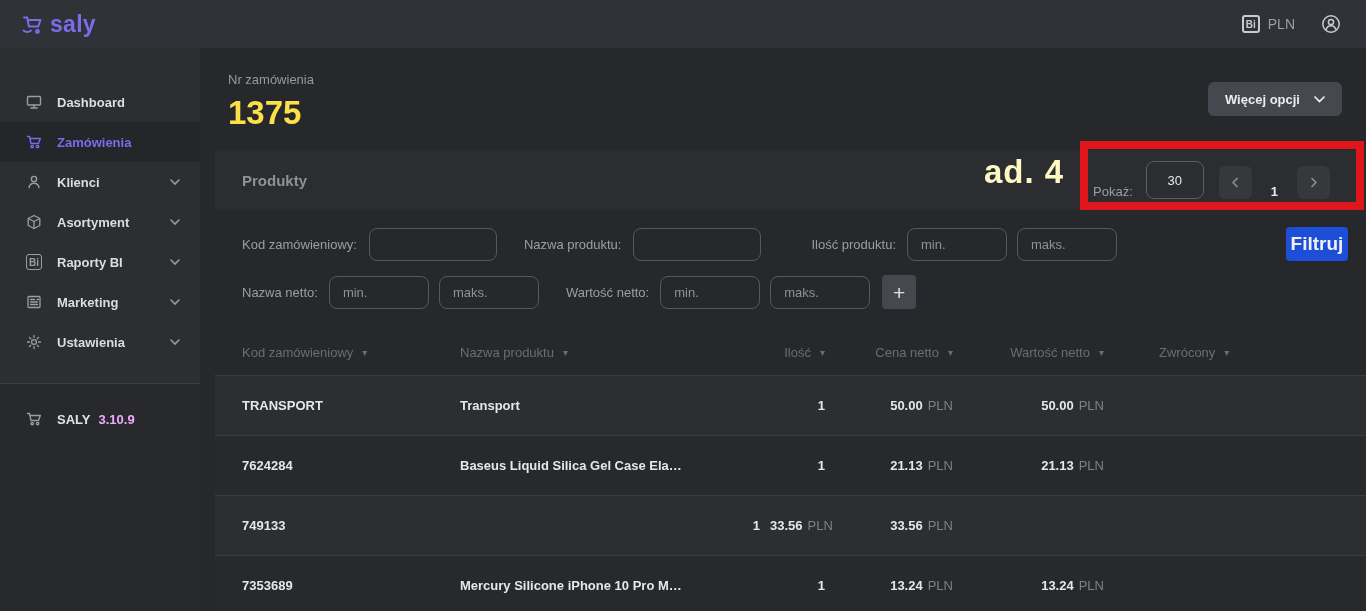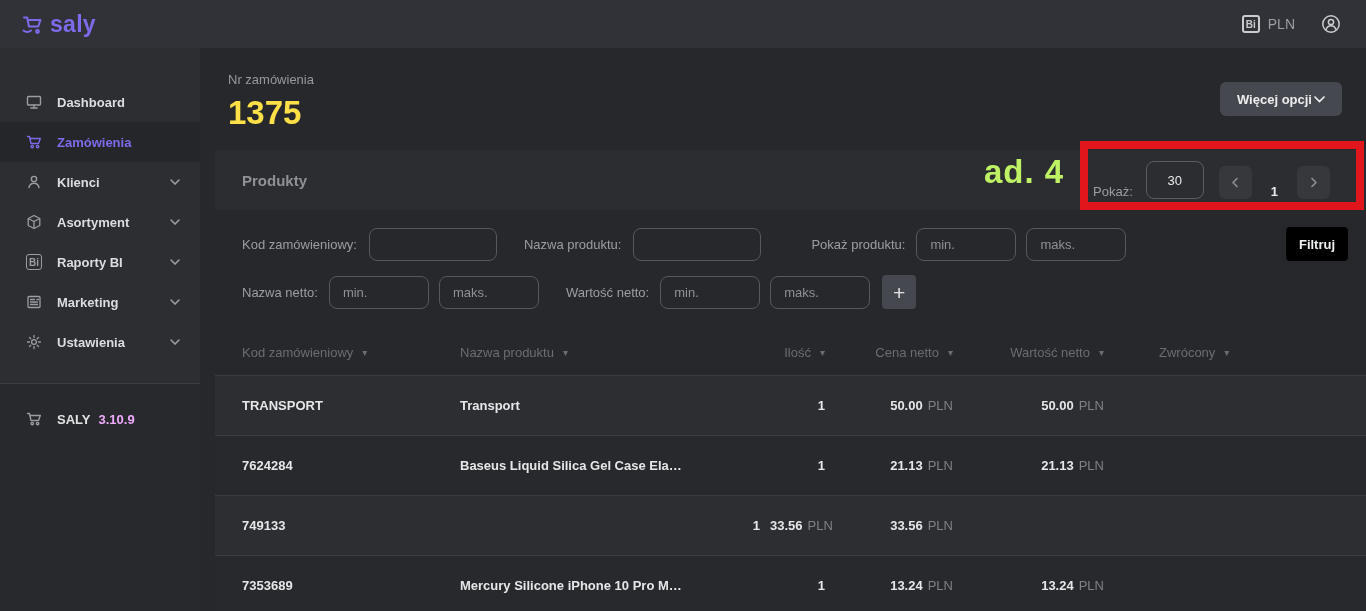--- a/index.html
+++ b/index.html
@@ -42,21 +42,21 @@
   .saly-row{ display:flex; align-items:center; padding-left:26px; font-size:13px; font-weight:bold; color:#e2e3e5; }
   .saly-row .icn{ width:16px; color:#9a9da2; margin-right:15px; display:flex; }
   .version{ color:#f0abfc; margin-left:8px; }
   
   .main{ flex:1; position:relative; background:#26282b; }
   .page-header{ height:102px; padding:24px 24px 0 28px; display:flex; justify-content:space-between; }
   .order-label{ font-size:13px; color:#97999d; margin-bottom:7px; }
   .order-number{ font-size:33px; font-weight:bold; color:#fde047; }
   .more-btn{
     margin-top:10px; height:34px; padding:16px 17px; background:#45484e; border:none; border-radius:6px;
-    color:#eceded; font-weight:bold; font-size:13px; display:flex; align-items:center; gap:2px;
+    color:#eceded; font-weight:bold; font-size:13px; display:flex; align-items:center; gap:14px;
     font-family:"Liberation Sans", sans-serif; cursor:pointer;
   }
   .panel{ margin-left:15px; width:1151px; }
   .panel-bar{
     height:60px; background:#2b2d31; display:flex; align-items:center;
     justify-content:space-between; padding:0 36px 0 27px;
   }
   .panel-title{ font-size:15px; font-weight:bold; color:#8e9195; }
   .pager{ display:flex; align-items:flex-end; }
   .pager-label{ font-size:13px; color:#9b9ea3; }
@@ -79,22 +79,22 @@
   .f-label.sep2{ margin-left:50px; }
   .f-input{
     height:33px; background:transparent; border:1px solid #55585d; border-radius:8px;
     color:#c6c8cb; font-size:13px; padding:0 13px; font-family:"Liberation Sans", sans-serif;
   }
   .f-input::placeholder{ color:#8e9196; }
   .w-lg{ width:128px; margin-left:12px; }
   .w-sm{ width:100px; margin-left:11px; }
   .w-sm + .w-sm{ margin-left:10px; }
   .filter-btn{
-    margin-left:auto; height:34px; width:62px; background:#000000; border:none; border-radius:4px;
-    color:#eff0f1; font-weight:bold; font-size:13px; font-family:"Liberation Sans", sans-serif; cursor:pointer;
+    margin-left:auto; height:34px; width:62px; background:#1d4ed8; border:none; border-radius:4px;
+    color:#eff0f1; font-weight:bold; font-size:19px; font-family:"Liberation Sans", sans-serif; cursor:pointer;
   }
   .add-btn{
     width:34px; height:34px; margin-left:12px; background:#45484e; border:none; border-radius:4px;
     color:#dfe0e2; font-size:21px; line-height:1; cursor:pointer;
     display:flex; align-items:center; justify-content:center; font-family:"Liberation Sans", sans-serif;
   }
   
   .thead, .trow{ display:grid; grid-template-columns:245px 310px 65px 128px 151px 1fr; align-items:center; }
   .thead{ height:46px; }
   .th{ font-size:13px; color:#6a6d72; display:flex; align-items:center; gap:9px; cursor:pointer; }
@@ -106,21 +106,21 @@
   .trow.odd{ background:#2c2e31; }
   .trow.even{ background:#27292c; }
   .td{ font-size:13px; font-weight:bold; color:#e6e7e9; }
   .td.right{ text-align:right; padding-right:10px; }
   .td-code{ padding-left:27px; }
   .cur{ color:#7e8186; font-weight:normal; margin-left:5px; }
   .checkbox{ width:15px; height:15px; border-radius:4px; background:#7f8289; margin-left:79px; cursor:pointer; }
   
   .annot-text{
     position:absolute; left:984px; top:153px; font-size:33px; font-weight:bold;
-    color:#bef264; letter-spacing:1px;
+    color:#fef9c3; letter-spacing:1px;
   }
   .annot-box{
     position:absolute; left:1080px; top:141px; width:284px; height:69px;
     border:8px solid #e1161d;
   }
   svg{ display:block; }
 </style>
 </head>
 <body>
 
@@ -304,21 +304,21 @@
             </button>
           </div>
         </div>
 
         <div class="filters">
           <div class="f-row">
             <span class="f-label">Kod zamówieniowy:</span>
             <input class="f-input w-lg" style="">
             <span class="f-label sep">Nazwa produktu:</span>
             <input class="f-input w-lg" style="">
-            <span class="f-label sep2">Pokaż produktu:</span>
+            <span class="f-label sep2">Ilość produktu:</span>
             <input class="f-input w-sm" placeholder="min." style="">
             <input class="f-input w-sm" placeholder="maks." style="">
             <button class="filter-btn">Filtruj</button>
           </div>
           <div class="f-row">
             <span class="f-label">Nazwa netto:</span>
             <input class="f-input w-sm" placeholder="min." style="">
             <input class="f-input w-sm" placeholder="maks." style="">
             <span class="f-label sep">Wartość netto:</span>
             <input class="f-input w-sm" placeholder="min." style="">

